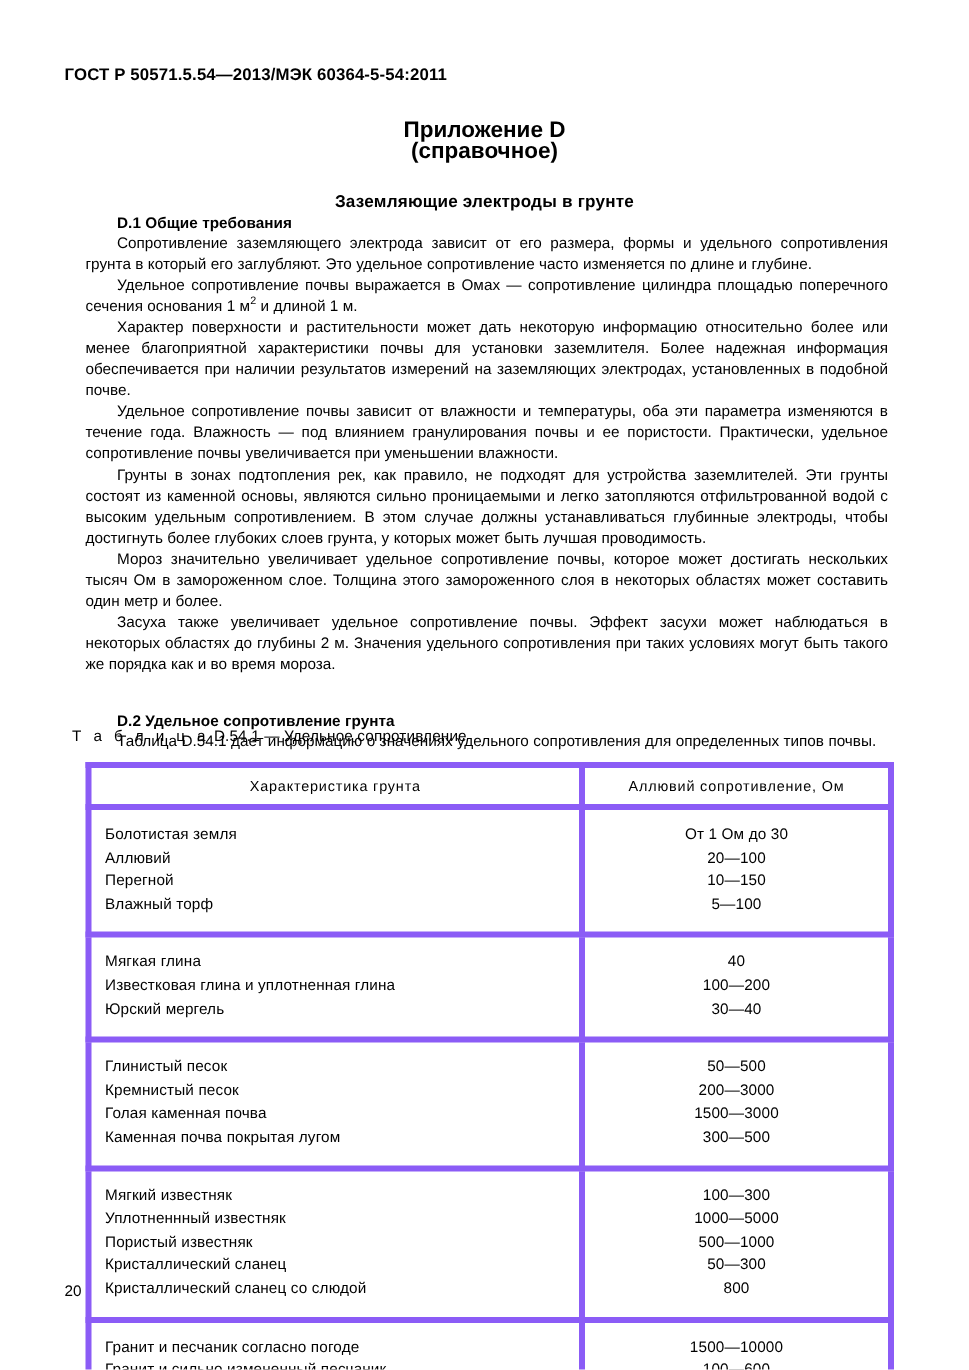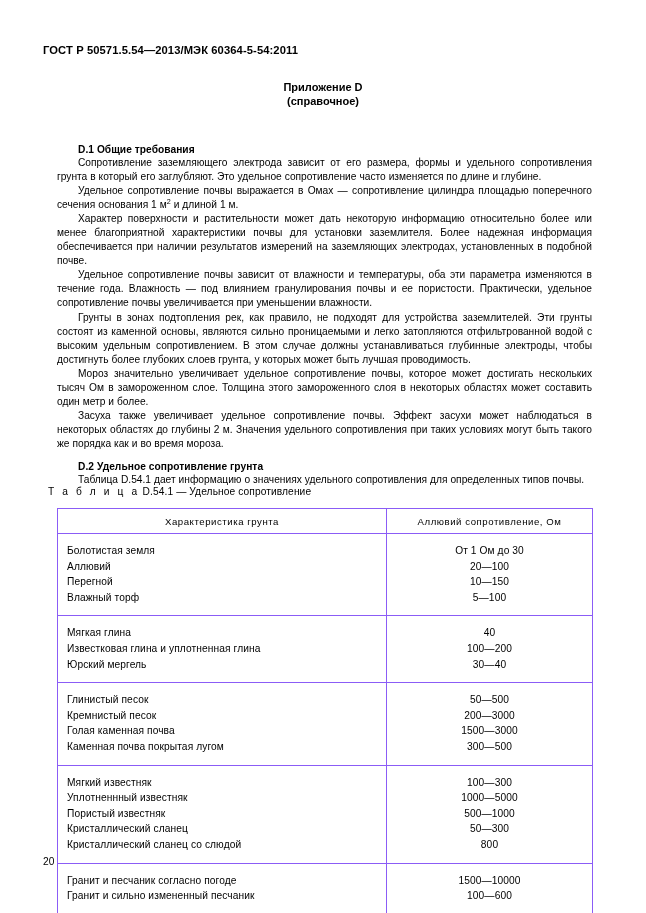--- a/index.html
+++ b/index.html
@@ -32,21 +32,21 @@
     font-weight: bold;
     letter-spacing: 0.1px;
     white-space: nowrap;
   }
   .annex-block {
     position: absolute;
     left: 0;
     top: 80px;
     width: 646px;
     text-align: center;
-    font-size: 11px;
+    font-size: 15px;
     font-weight: bold;
     line-height: 14px;
   }
   .annex-sub {
     font-weight: bold;
   }
   .main-title {
     position: absolute;
     left: 0;
     top: 129px;
@@ -63,21 +63,21 @@
     width: 535px;
   }
   .sec-head {
     font-size: 10.2px;
     font-weight: bold;
     margin: 0 0 1px 0;
     padding-left: 21px;
     letter-spacing: 0.05px;
   }
   .sec-head.spaced {
-    margin-top: 10px;
+    margin-top: 25px;
   }
   p.body {
     font-size: 10.2px;
     line-height: 14.05px;
     margin: 0;
     text-align: justify;
     text-indent: 21px;
     letter-spacing: 0.01px;
     word-spacing: 0.1px;
     -webkit-hyphens: manual;
@@ -110,21 +110,21 @@
     top: 508px;
     width: 535px;
     border-collapse: collapse;
     table-layout: fixed;
     font-size: 10.2px;
   }
   table.spec col.c1 { width: 329px; }
   table.spec col.c2 { width: 206px; }
   table.spec th,
   table.spec td {
-    border: 1px solid #8b5cf6;
+    border: 4px solid #8b5cf6;
     padding: 0;
     vertical-align: top;
     font-weight: normal;
   }
   table.spec thead th {
     height: 24px;
     text-align: center;
     vertical-align: middle;
     font-size: 9.6px;
     letter-spacing: 0.55px;
@@ -154,20 +154,21 @@
 
 <div class="page">
 
   <div class="doc-header">ГОСТ Р 50571.5.54—2013/МЭК 60364-5-54:2011</div>
 
   <div class="annex-block">
     <div>Приложение D</div>
     <div class="annex-sub">(справочное)</div>
   </div>
 
+  <div class="main-title">Заземляющие электроды в грунте</div>
 
   <div class="content">
 
     <div class="sec-head">D.1 Общие требования</div>
 
     <p class="body">Сопротивление заземляющего электрода зависит от его размера, формы и удельного сопротивления грунта в который его заглубляют. Это удельное сопротивление часто изменяется по длине и глубине.</p>
     <p class="body">Удельное сопротивление почвы выражается в Омах  — сопротивление цилиндра площадью поперечного сечения основания 1 м<sup>2</sup> и длиной 1 м.</p>
     <p class="body">Характер поверхности и растительности  может  дать некоторую информацию относительно более или менее  благоприятной характеристики почвы  для  установки заземлителя.  Более  надежная информация обеспечивается при наличии результатов  измерений на заземляющих электродах, установленных в подобной почве.</p>
     <p class="body">Удельное сопротивление почвы зависит от влажности и температуры, оба эти параметра изменяются в течение года. Влажность — под влиянием гранулирования почвы и ее пористости. Практически, удельное сопротивление почвы увеличивается при уменьшении влажности.</p>
     <p class="body">Грунты в зонах подтопления рек, как правило, не подходят для устройства заземлителей. Эти грунты состоят из каменной основы, являются сильно проницаемыми и легко затопляются отфильтрованной водой с высоким удельным сопротивлением. В этом случае должны устанавливаться глубинные электроды, чтобы достигнуть более глубоких слоев грунта, у которых может быть лучшая проводимость.</p>

